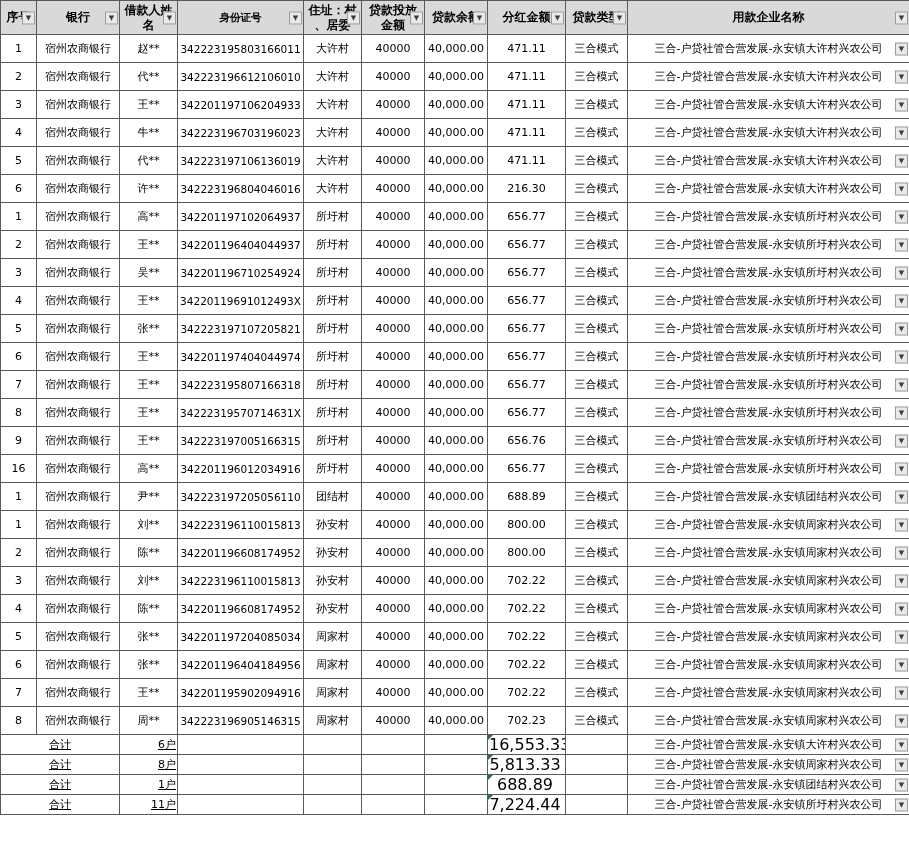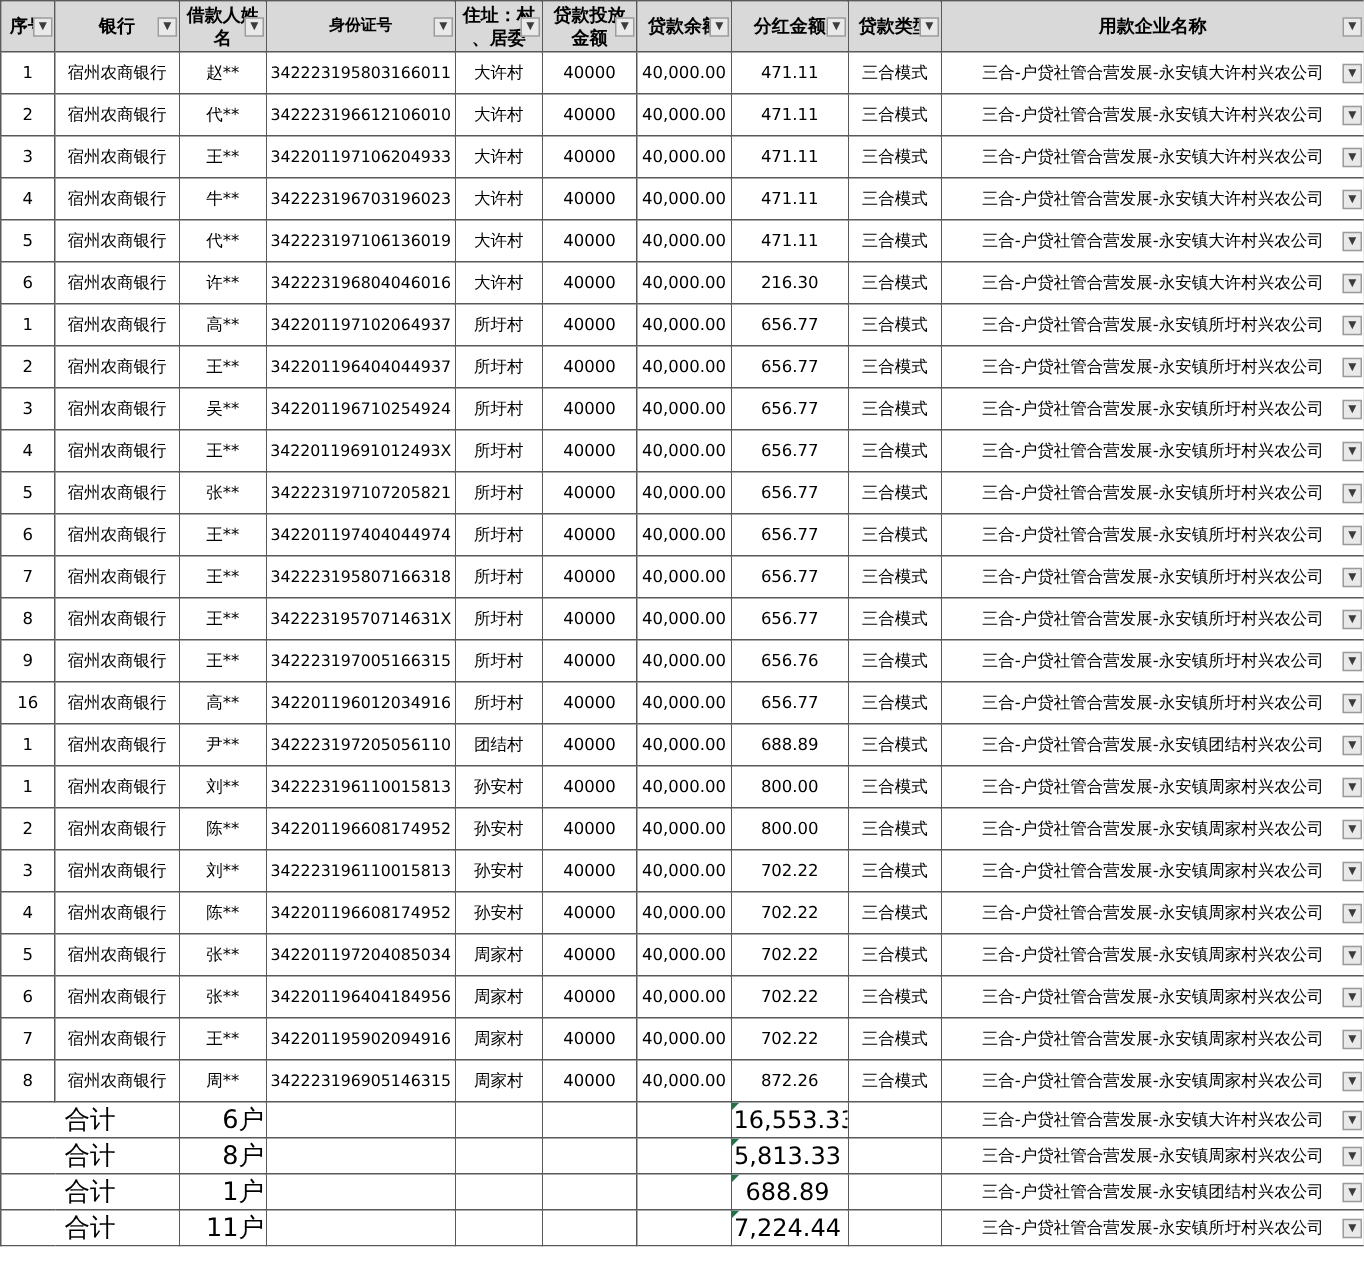--- a/index.html
+++ b/index.html
@@ -30,21 +30,21 @@
     background: var(--header-bg, #d9d9d9);
     font-weight: bold;
     font-size: 12px;
     white-space: pre-line;
     line-height: 1.25;
   }
   #data-body tr { height: 28px; }
   #summary-body tr { height: 20px; }
 
   .c-id { font-size: 10.5px; letter-spacing: 0; }
-  .c-total, #summary-body .count { font-size: 17px; }
+  .c-total, #summary-body .count { font-size: 11px; text-decoration: underline; }
   #summary-body .count { text-align: right; padding-left: 2px; margin-left: 40px; }
   #summary-body .c-dividend { text-align: center; padding-right: 4px; font-size: 16px; }
   .ent-label { display: inline-block; max-width: 260px; overflow: hidden; vertical-align: middle; }
 
   .drop-btn {
     position: absolute;
     right: 1px;
     top: 50%;
     transform: translateY(-50%);
     width: 13px;
@@ -392,21 +392,21 @@
         <td class="c-enterprise"><span class="ent-label">三合-户贷社管合营发展-永安镇周家村兴农公司</span><span class="drop-btn">▼</span></td>
       </tr>
       <tr>
         <td class="c-seq">8</td>
         <td class="c-bank">宿州农商银行</td>
         <td class="c-name">周**</td>
         <td class="c-id">342223196905146315</td>
         <td class="c-village">周家村</td>
         <td class="c-loan_amount">40000</td>
         <td class="c-balance">40,000.00</td>
-        <td class="c-dividend">872.26</td>
+        <td class="c-dividend">702.23</td>
         <td class="c-loan_type">三合模式</td>
         <td class="c-enterprise"><span class="ent-label">三合-户贷社管合营发展-永安镇周家村兴农公司</span><span class="drop-btn">▼</span></td>
       </tr>
     </tbody>
   <tbody id="summary-body">
       <tr>
         <td class="c-total" colspan="2">合计</td>
         <td class="c-name count">6户</td>
         <td class="c-id"></td>
         <td class="c-village"></td>

